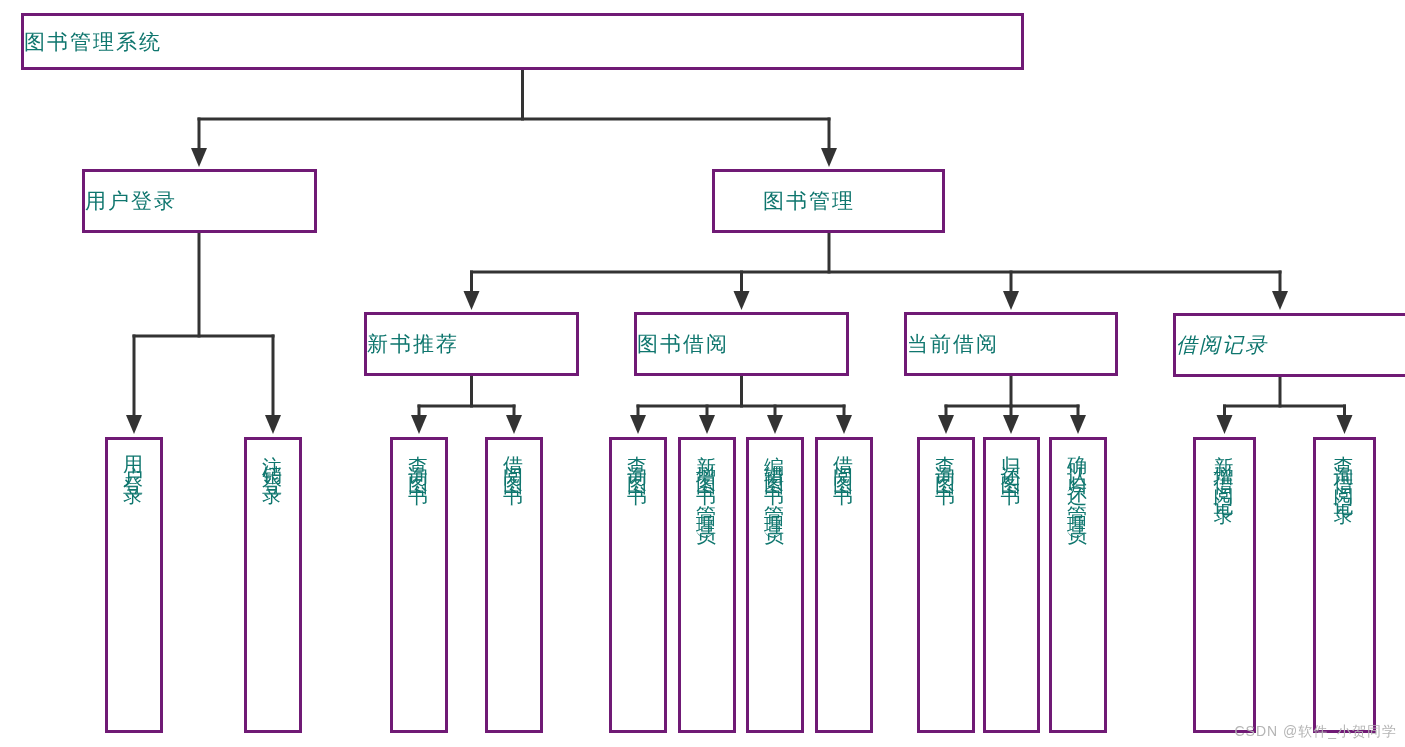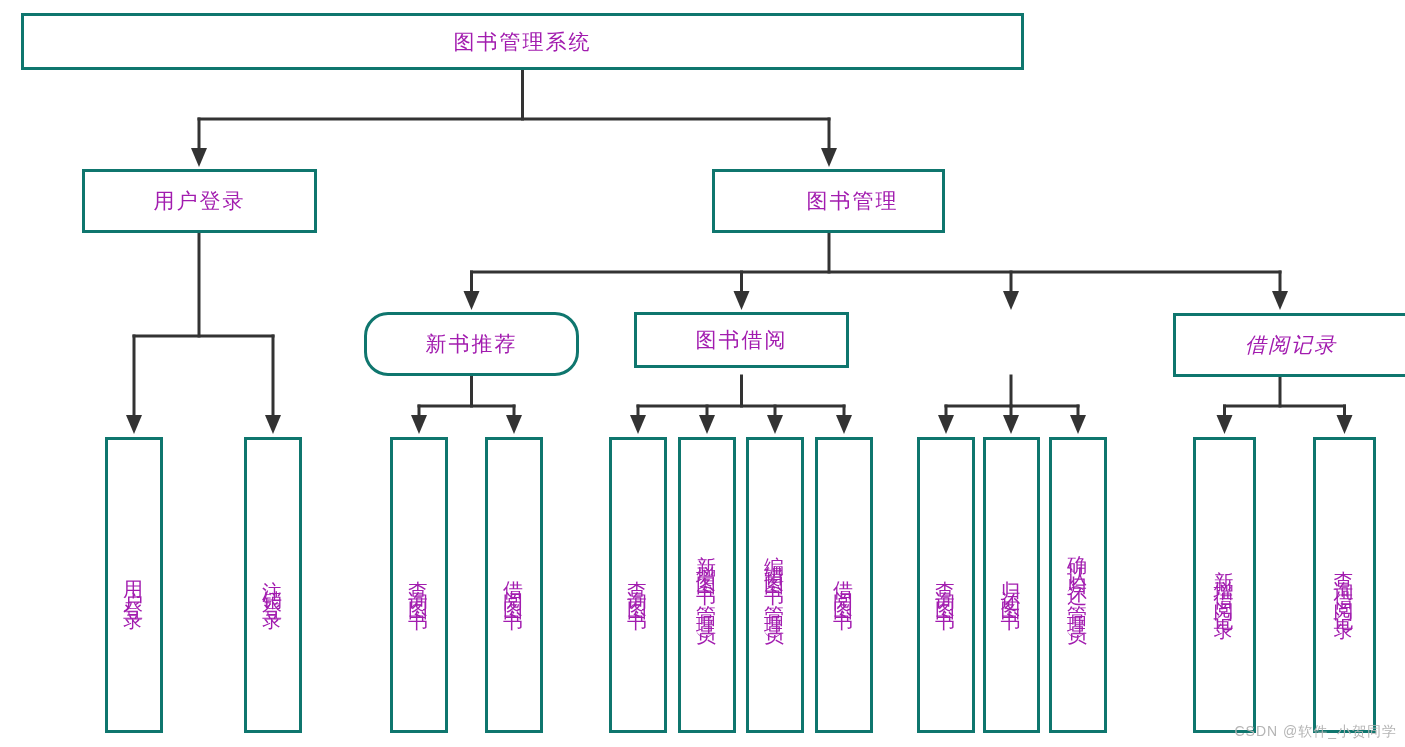--- a/index.html
+++ b/index.html
@@ -12,26 +12,25 @@
     overflow: hidden;
   }
   #connector-layer {
     position: absolute;
     left: 0; top: 0;
     width: 1405px; height: 747px;
   }
   .box {
     position: absolute;
     box-sizing: border-box;
-    border: 3px solid #0f766e;
+    border: 3px solid #701a75;
     background: #ffffff;
     display: flex;
     align-items: center;
-    justify-content: center;
-    color: #a21caf;
+    color: #0f766e;
     z-index: 2;
   }
   .h-label { font-size: 21px; letter-spacing: 2px; white-space: nowrap; }
   .v-box {
     writing-mode: vertical-rl;
     text-orientation: mixed;
     font-size: 20px;
     letter-spacing: 10px;
   }
   .v-box span { display: block; }
@@ -133,25 +132,28 @@
     <span class="h-label">图书管理系统</span>
   </div>
 
   <div class="box" style="left:82px; top:169px; width:235px; height:64px;">
     <span class="h-label">用户登录</span>
   </div>
   <div class="box" style="left:712px; top:169px; width:233px; height:64px;padding-left:48px;">
     <span class="h-label">图书管理</span>
   </div>
 
-  <div class="box" style="left:364px; top:312px; width:215px; height:64px;border-radius:24px;">
+  <div class="box" style="left:364px; top:312px; width:215px; height:64px;">
     <span class="h-label">新书推荐</span>
   </div>
-  <div class="box" style="left:634px; top:312px; width:215px; height:56px;">
+  <div class="box" style="left:634px; top:312px; width:215px; height:64px;">
     <span class="h-label">图书借阅</span>
+  </div>
+  <div class="box" style="left:904px; top:312px; width:214px; height:64px;">
+    <span class="h-label">当前借阅</span>
   </div>
   <div class="box" style="left:1173px; top:313px; width:236px; height:64px;font-style:italic;">
     <span class="h-label">借阅记录</span>
   </div>
 
   <div class="box v-box" style="left:105px; top:437px; width:58px; height:296px;">
     <span>用户登录</span>
   </div>
   <div class="box v-box" style="left:244px; top:437px; width:58px; height:296px;">
     <span>注销登录</span>

